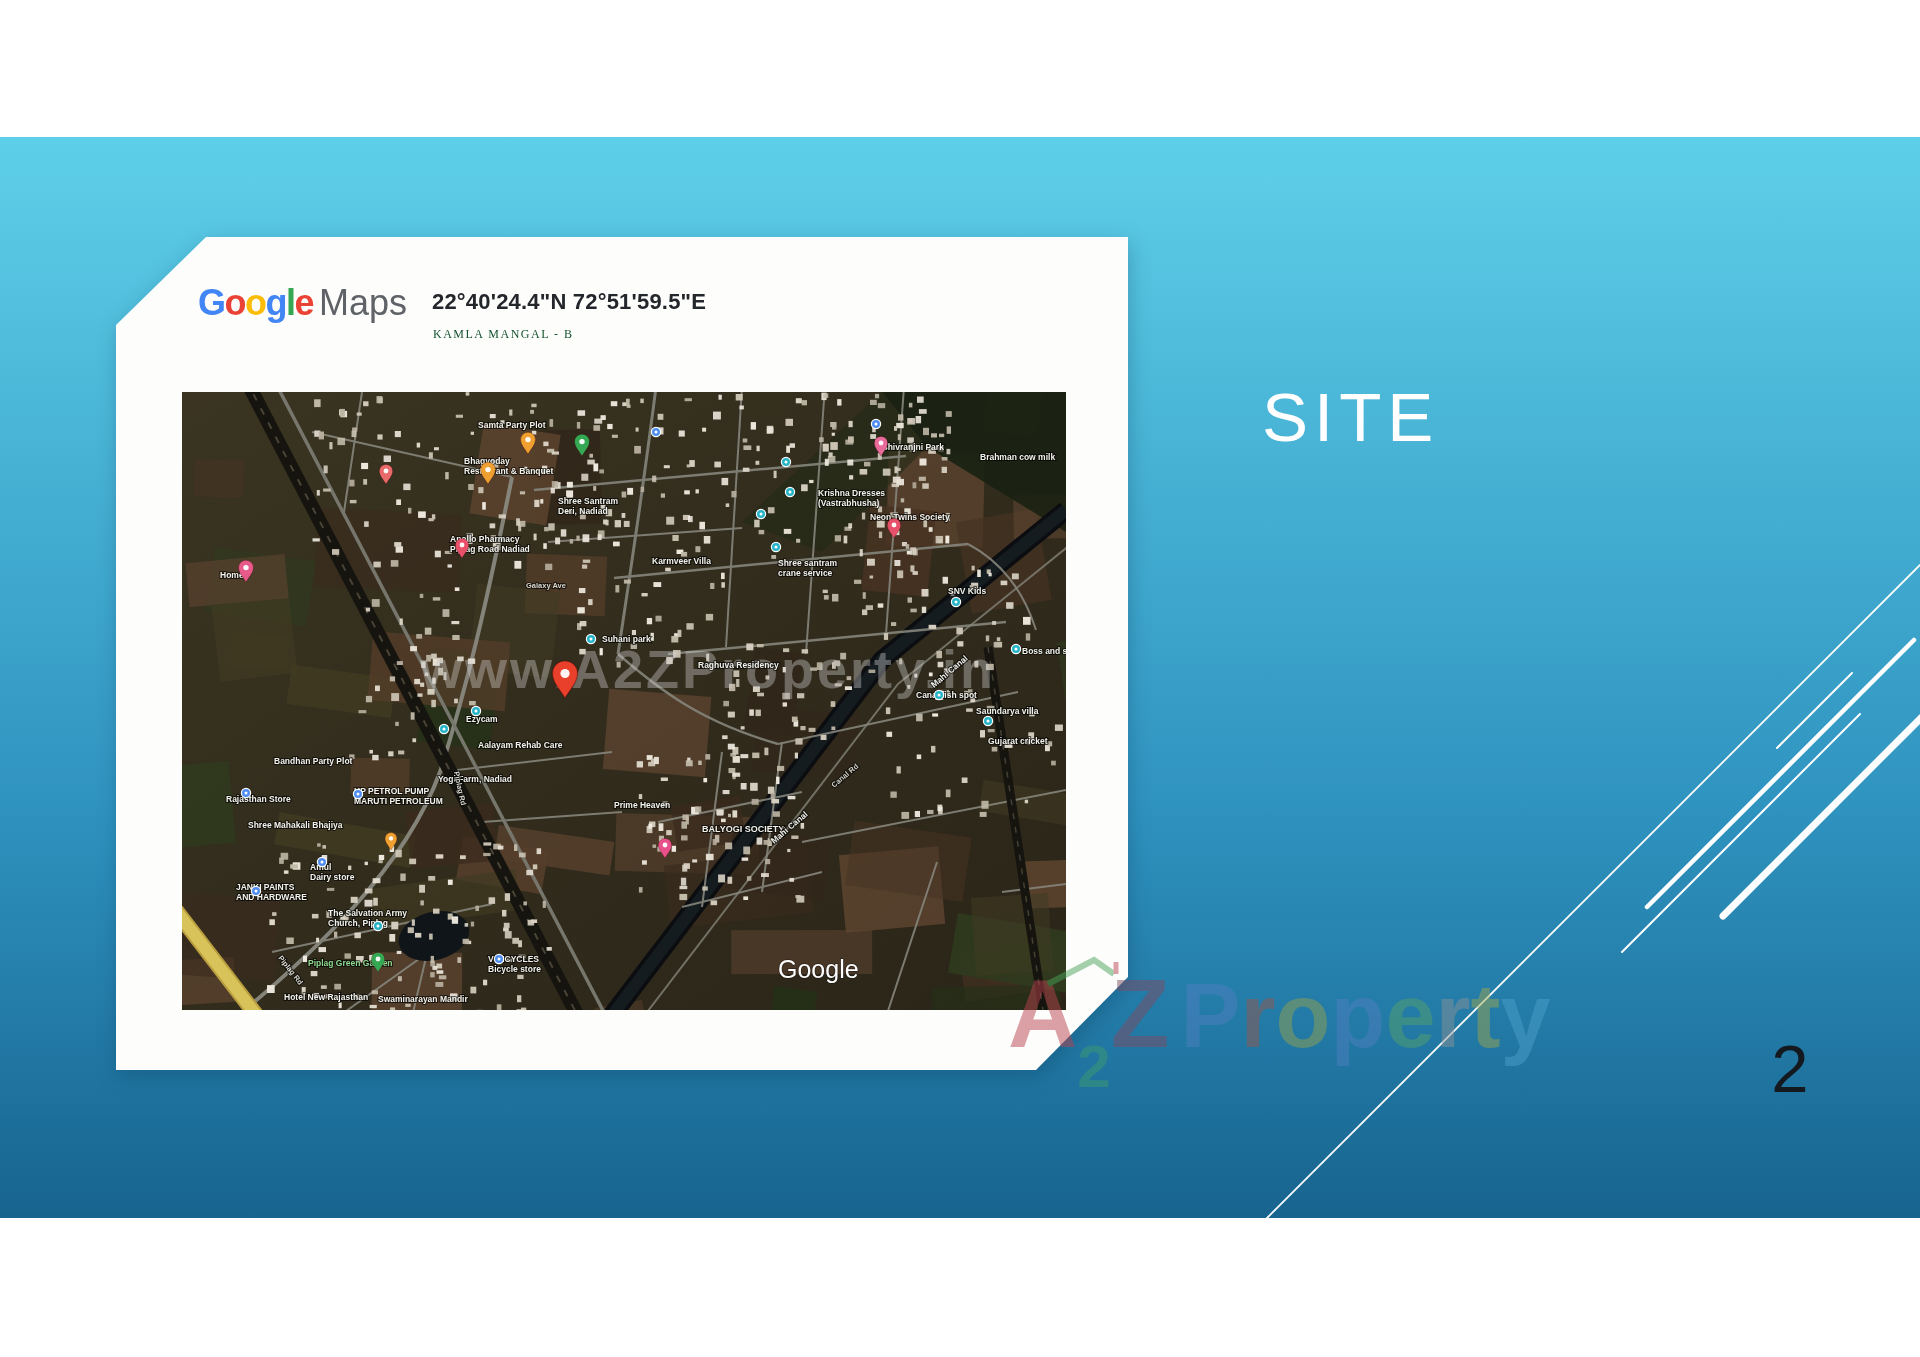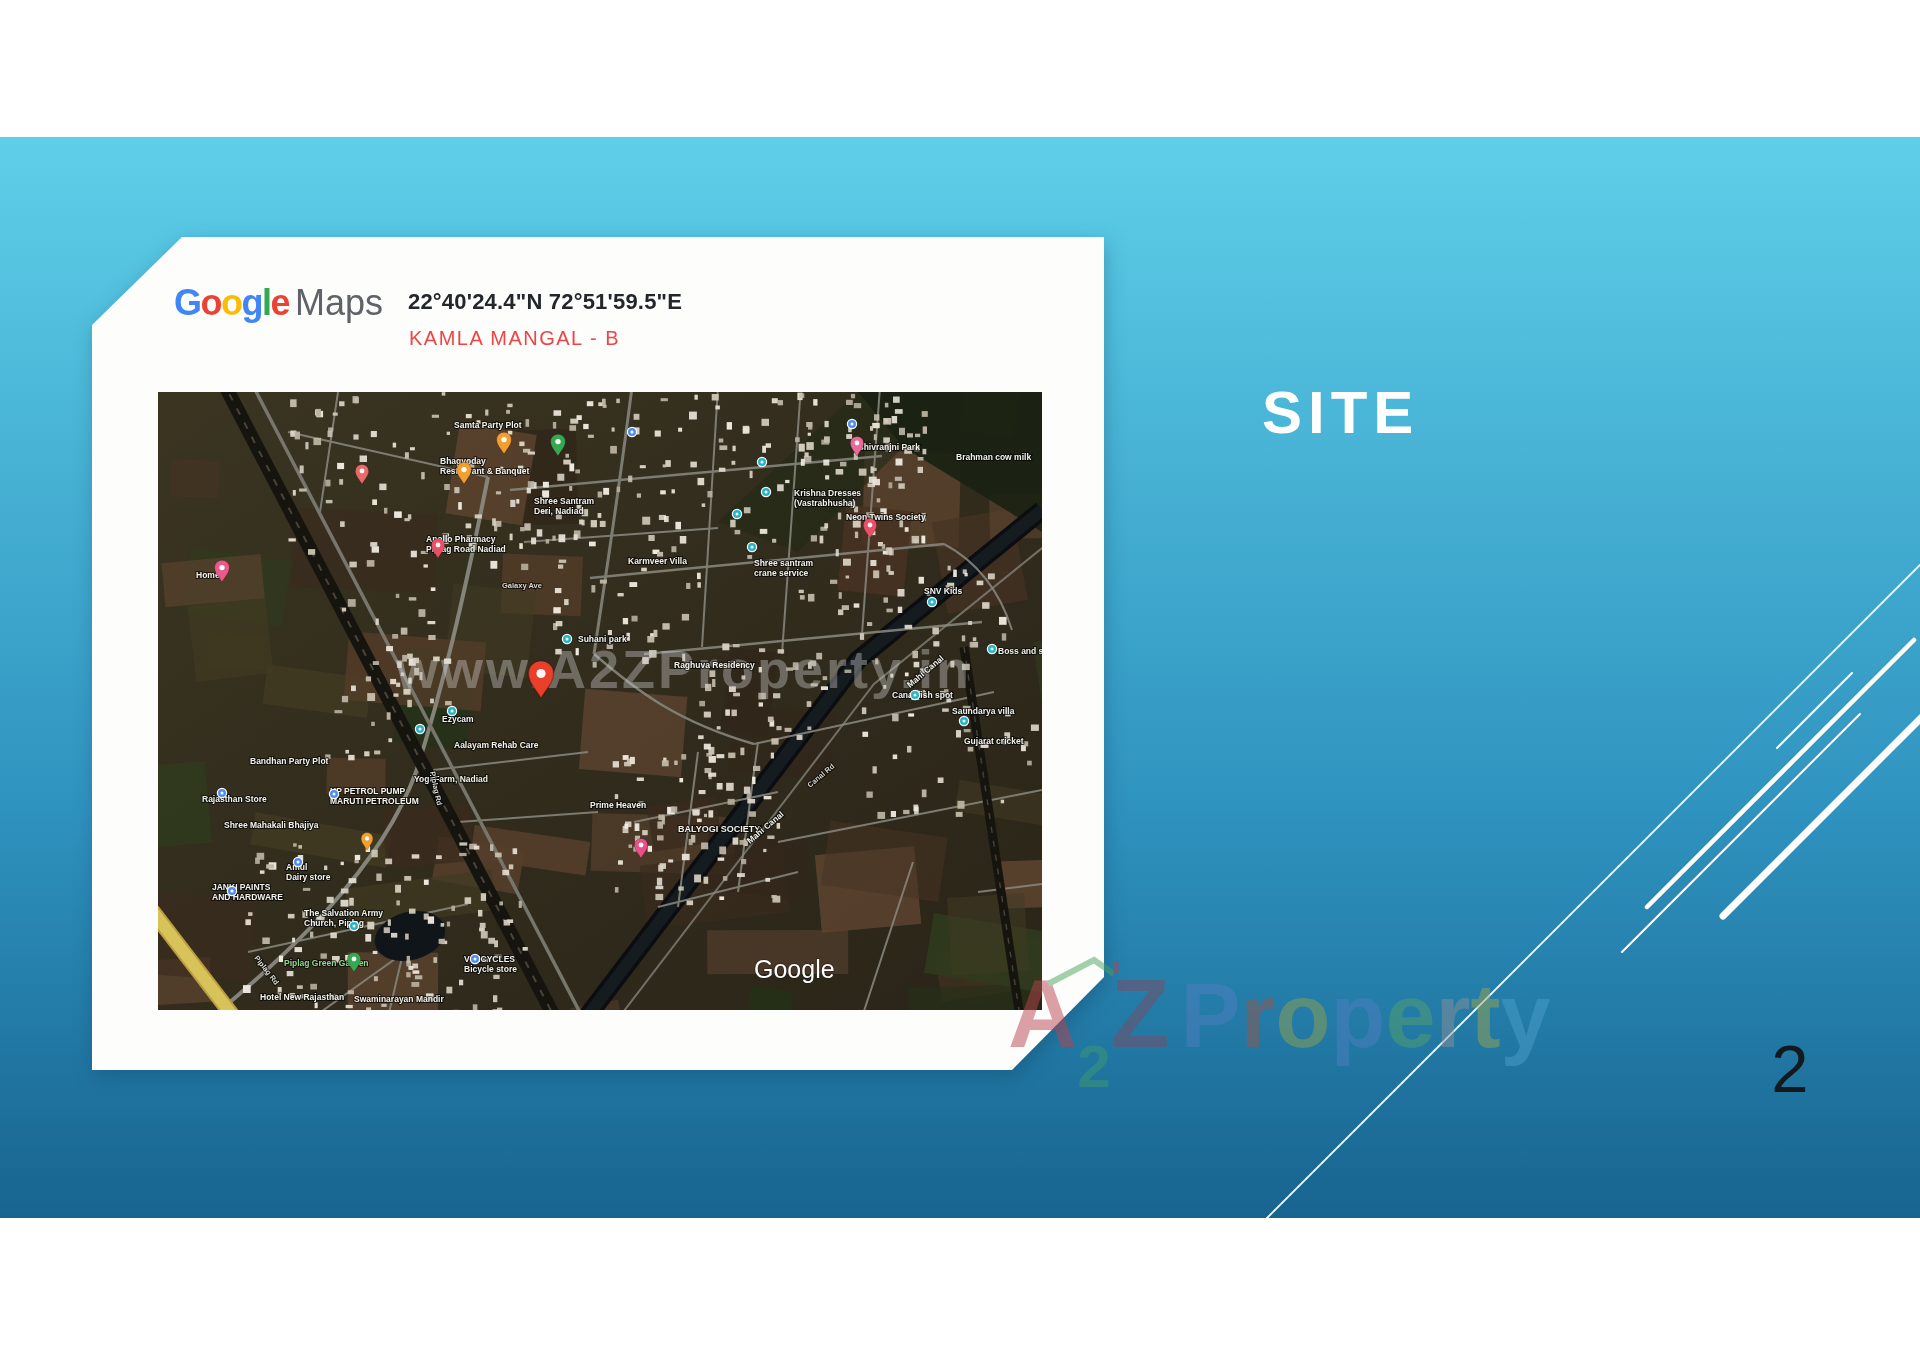--- a/index.html
+++ b/index.html
@@ -7,38 +7,38 @@
               font-family:"Liberation Sans", sans-serif; }
   .slide { position:relative; width:1920px; height:1357px; background:#ffffff; }
 
   .blue-bg { position:absolute; left:0; top:137px; width:1920px; height:1081px;
     background:linear-gradient(180deg,#5ecfe9 0%,#49b4d6 28%,#2f93bf 62%,#17648f 100%); }
 
   .band { position:absolute; left:0; width:1920px; background:#fff; }
   .band.top { top:0; height:137px; }
   .band.bottom { top:1218px; height:139px; }
 
-  .card-wrap { position:absolute; left:92px; top:237px; width:1012px; height:833px;
+  .card-wrap { position:absolute; left:116px; top:237px; width:1012px; height:833px;
     filter:drop-shadow(2px 6px 10px rgba(0,40,70,.25));padding-left:12px; }
   .card { position:absolute; inset:0; background:#fdfdfc;
     clip-path:polygon(90px 0, 1012px 0, 1012px 740px, 920px 833px, 0 833px, 0 88px); }
 
   .gm-logo { position:absolute; left:82px; top:46px; font-size:36px; font-weight:600;
     letter-spacing:-1.5px; line-height:40px; }
   .gm-logo .suffix { color:#5f6368; font-weight:400; letter-spacing:0; margin-left:6px; }
   .coords { position:absolute; left:316px; top:52px; font-size:22px; font-weight:700;
     color:#23262a; letter-spacing:.2px; }
-  .subloc { position:absolute; left:317px; top:90px; font-size:20px; color:#ef4444;
-    letter-spacing:1.5px; }
+  .subloc { position:absolute; left:317px; top:90px; font-size:12px; color:#14532d;
+    letter-spacing:1.5px;font-family:Liberation Serif, serif; }
 
   .map { position:absolute; left:66px; top:155px; width:884px; height:618px;
     background:#332e1e; }
 
-  .title { position:absolute; left:1262px; top:377px; color:#fff; font-size:60px;
-    font-weight:700; letter-spacing:6px; line-height:1.2; }
+  .title { position:absolute; left:1262px; top:377px; color:#fff; font-size:69px;
+    font-weight:400; letter-spacing:6px; line-height:1.2; }
 
   .pagenum { position:absolute; left:1735px; top:1030px; width:110px; text-align:center;
     font-size:67px; font-weight:300; color:#14181f; }
 
   .a2z { position:absolute; left:1008px; top:966px; opacity:.5; font-weight:700;
     white-space:nowrap; line-height:1; display:flex; align-items:flex-start; }
   .a2z span { display:inline-block; }
   .a2z .roof { position:absolute; left:34px; top:-14px; }
 
   .decor { position:absolute; left:0; top:0; pointer-events:none; }

